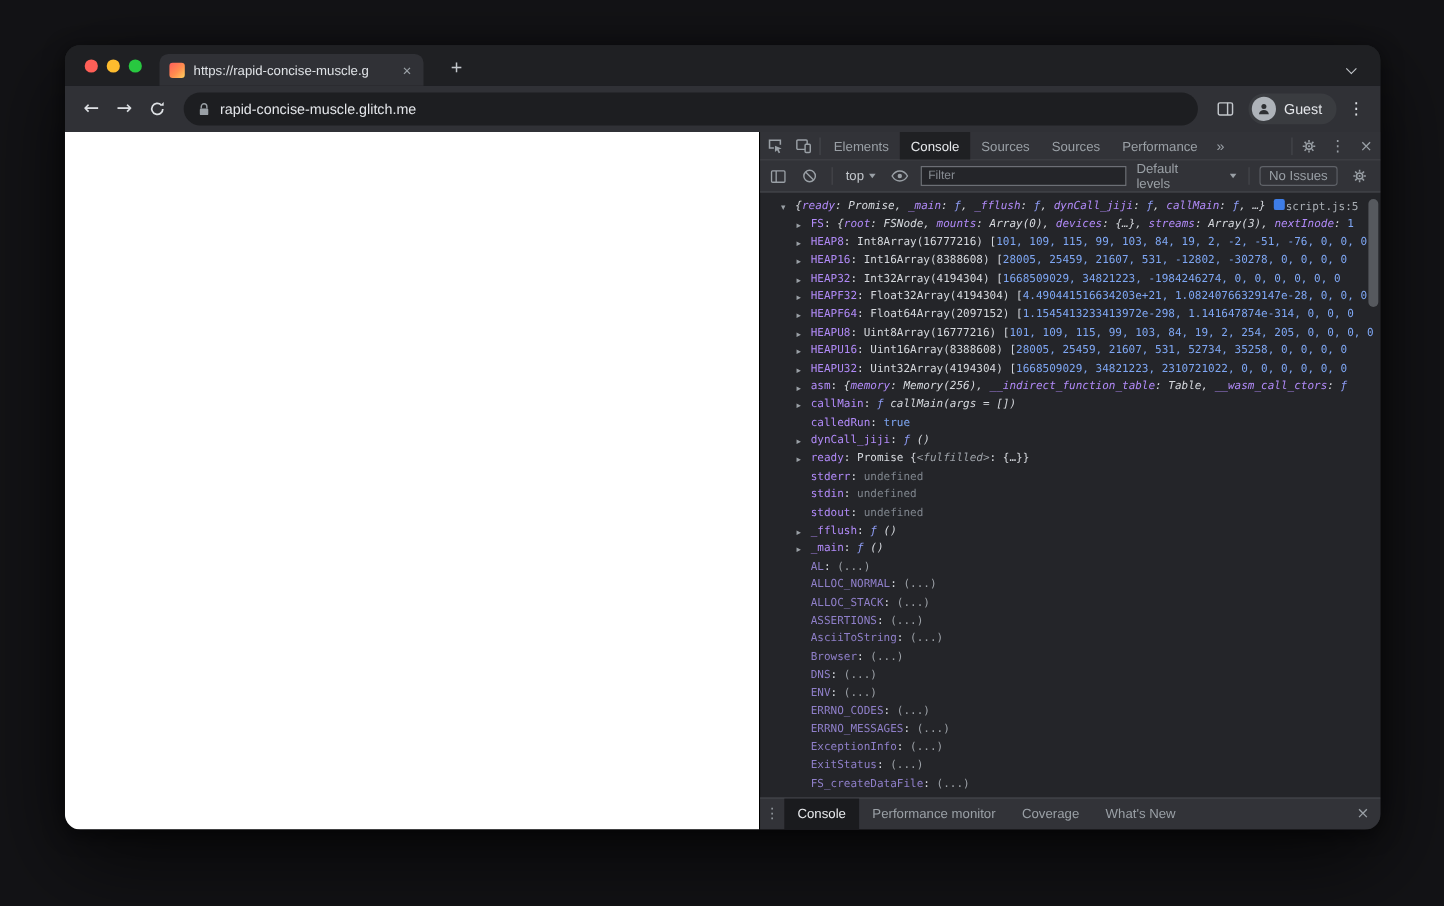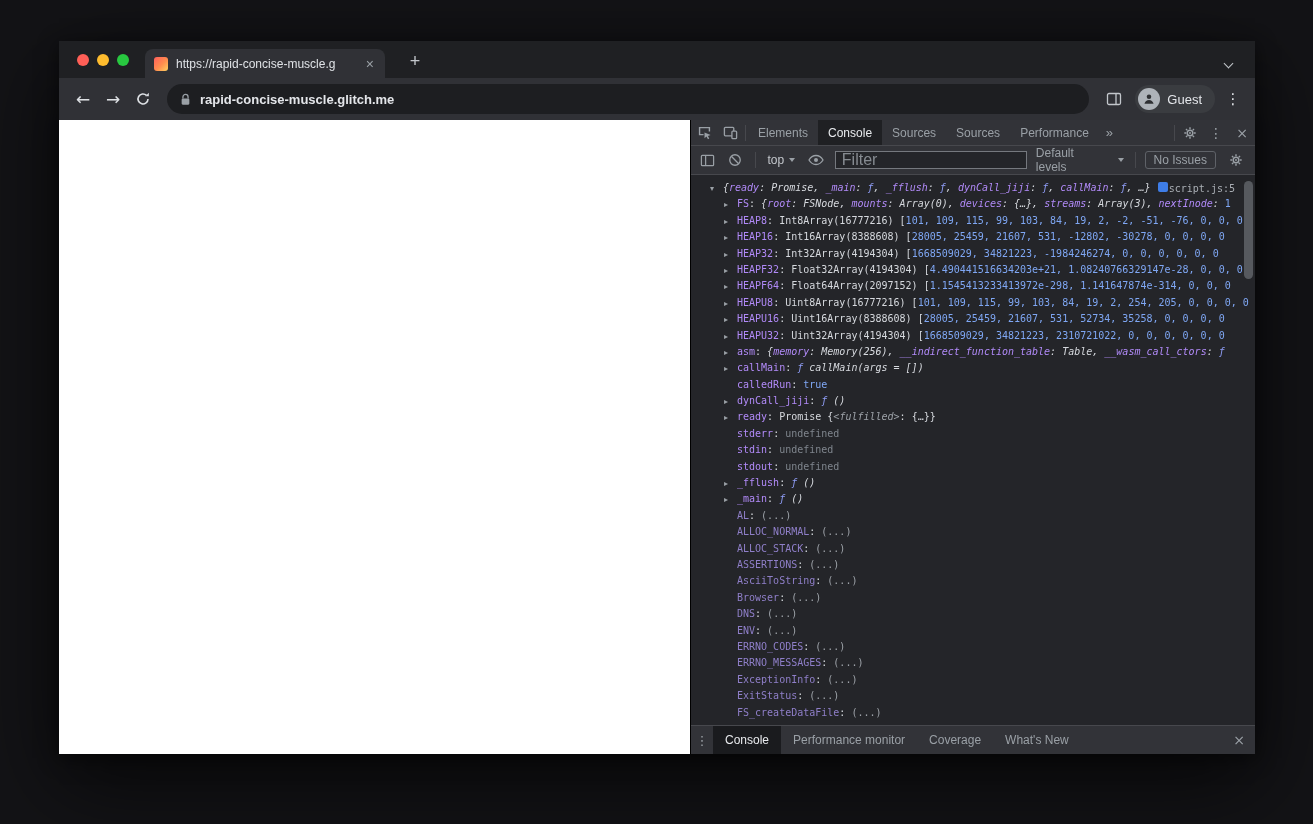--- a/index.html
+++ b/index.html
@@ -5,21 +5,21 @@
   * { box-sizing: border-box; margin: 0; padding: 0; }
   html,body { width:1313px; height:824px; }
   body {
     background:#131316;
     font-family:"Liberation Sans", sans-serif;
     position:relative; overflow:hidden;
     -webkit-font-smoothing:antialiased;
   }
   .window {
     position:absolute; left:59px; top:41px; width:1196px; height:713px;
-    border-radius:0; overflow:hidden; background:#202124;
+    border-radius:14px; overflow:hidden; background:#202124;
     box-shadow:0 28px 80px rgba(0,0,0,.65), 0 4px 18px rgba(0,0,0,.5);
     display:flex; flex-direction:column;
   }
   
   .tabstrip { flex:0 0 37px; background:#1F2023; position:relative; display:flex; align-items:flex-end; }
   .traffic { position:absolute; left:18px; top:13px; display:flex; gap:8px; }
   .dot { width:12px; height:12px; border-radius:50%; }
   .dot.red{ background:#FF5F57; } .dot.yellow{ background:#FEBC2E; } .dot.green{ background:#28C840; }
   .tab {
     margin-left:86px; width:240px; height:29px; background:#303136;
@@ -33,21 +33,21 @@
     display:flex; align-items:center; justify-content:center; }
   .tabsearch { position:absolute; right:16px; top:12px; width:14px; height:12px; }
   .chev { display:inline-block; width:7px; height:7px; border-right:1.7px solid #C3C7CC;
     border-bottom:1.7px solid #C3C7CC; transform:rotate(45deg); }
   
   .toolbar { flex:0 0 42px; background:#303136; display:flex; align-items:center; padding:0 10px; gap:2px; }
   .navbtn { width:28px; height:28px; border-radius:50%; display:flex; align-items:center; justify-content:center;
     color:#DDE0E4; font-size:17px; font-family:"DejaVu Sans", sans-serif; }
   .omnibox { flex:1; height:30px; background:#1D1E21; border-radius:15px; display:flex; align-items:center;
     padding:0 13px; gap:9px; margin:0 8px; }
-  .url { color:#E4E6EA; font-size:13px;font-weight:bold; }
+  .url { color:#E4E6EA; font-size:13px; }
   .guest-chip { display:flex; align-items:center; gap:7px; background:#3A3C40; border-radius:15px;
     height:28px; padding:3px 13px 3px 3px; margin:0 4px; }
   .avatar { width:22px; height:22px; border-radius:50%; background:#AEB3B9; display:flex; align-items:center; justify-content:center; }
   .guest-label { color:#E4E6EA; font-size:13px; }
   .kebab { color:#DDE0E4; font-size:15px; width:24px; text-align:center; font-family:"DejaVu Sans", sans-serif; }
   
   .content { flex:1; display:flex; min-height:0; }
   .page { flex:1; background:#FFFFFF; }
   .devtools { width:565px; flex:0 0 565px; background:#242529; border-left:1px solid #000;
     display:flex; flex-direction:column; min-height:0; }
@@ -62,21 +62,21 @@
   .dt-right { margin-left:auto; display:flex; align-items:center; height:100%; }
   .xbtn { color:#9AA0A6; font-size:14px; font-family:"DejaVu Sans", sans-serif; }
   .kebab-gray { color:#9AA0A6; font-size:14px; font-family:"DejaVu Sans", sans-serif; }
   
   .dt-consolebar { flex:0 0 28px; background:#323338; border-bottom:1px solid #47484D;
     display:flex; align-items:center; padding:0 6px; gap:7px; }
   .ctx { display:flex; align-items:center; gap:5px; color:#C3C7CC; font-size:12px; padding:0 3px; }
   .caret { width:0; height:0; border-left:3.5px solid transparent; border-right:3.5px solid transparent;
     border-top:4.5px solid #9AA0A6; display:inline-block; }
   .filter-input { width:192px; height:18px; background:#242529; border:1px solid #75787E;
-    color:#E8EAED; font-size:16px; padding:0 6px; outline:none; font-family:"Liberation Sans",sans-serif; }
+    color:#E8EAED; font-size:11px; padding:0 6px; outline:none; font-family:"Liberation Sans",sans-serif; }
   .filter-input::placeholder { color:#868B91; }
   .levels { display:flex; align-items:center; gap:15px; color:#9AA0A6; font-size:12px; padding:0 2px; }
   .issues { border:1px solid #5F6268; border-radius:3px; color:#9AA0A6; font-size:12px; padding:1px 8px; white-space:nowrap; }
   .cbar-right { margin-left:auto; display:flex; align-items:center; }
   
   .dt-console { flex:1; min-height:0; position:relative; overflow:hidden; padding-top:5px;
     font-family:"DejaVu Sans Mono", monospace; font-size:10px; line-height:16.4px; color:#D6D9DE; }
   .crow { position:relative; padding-left:46px; white-space:pre; height:16.4px; overflow:hidden; }
   .crow.top { padding-left:32px; }
   .tri { position:absolute; left:33px; top:1px; color:#9AA0A6; font-size:8px;

